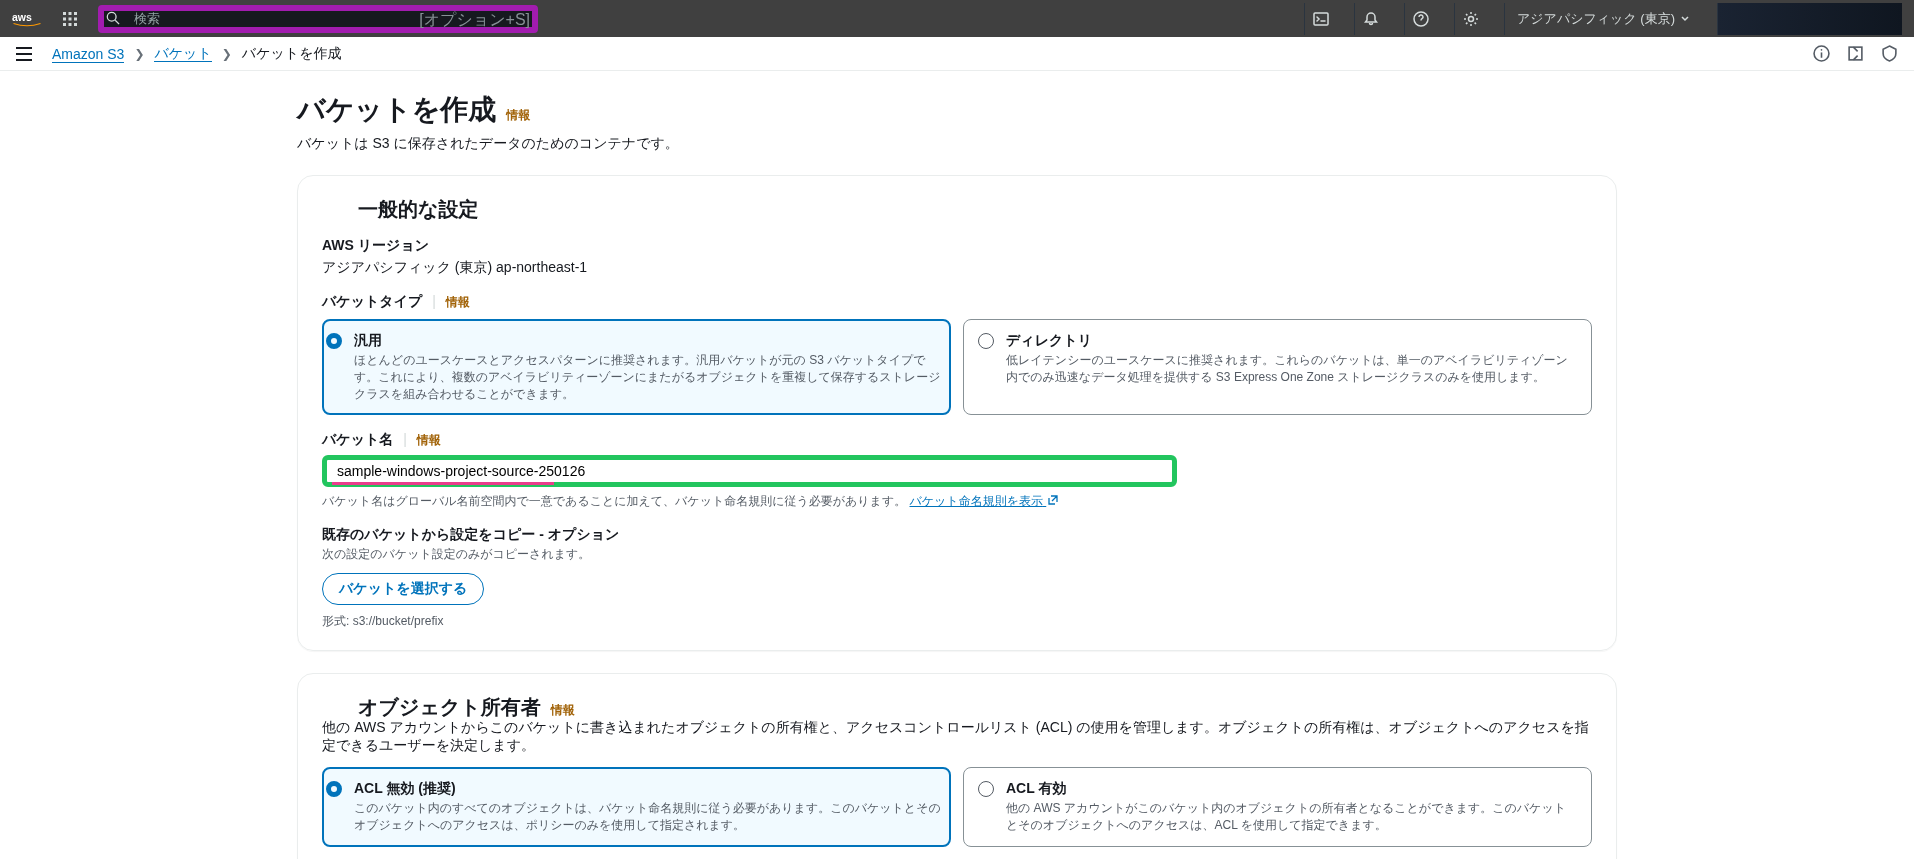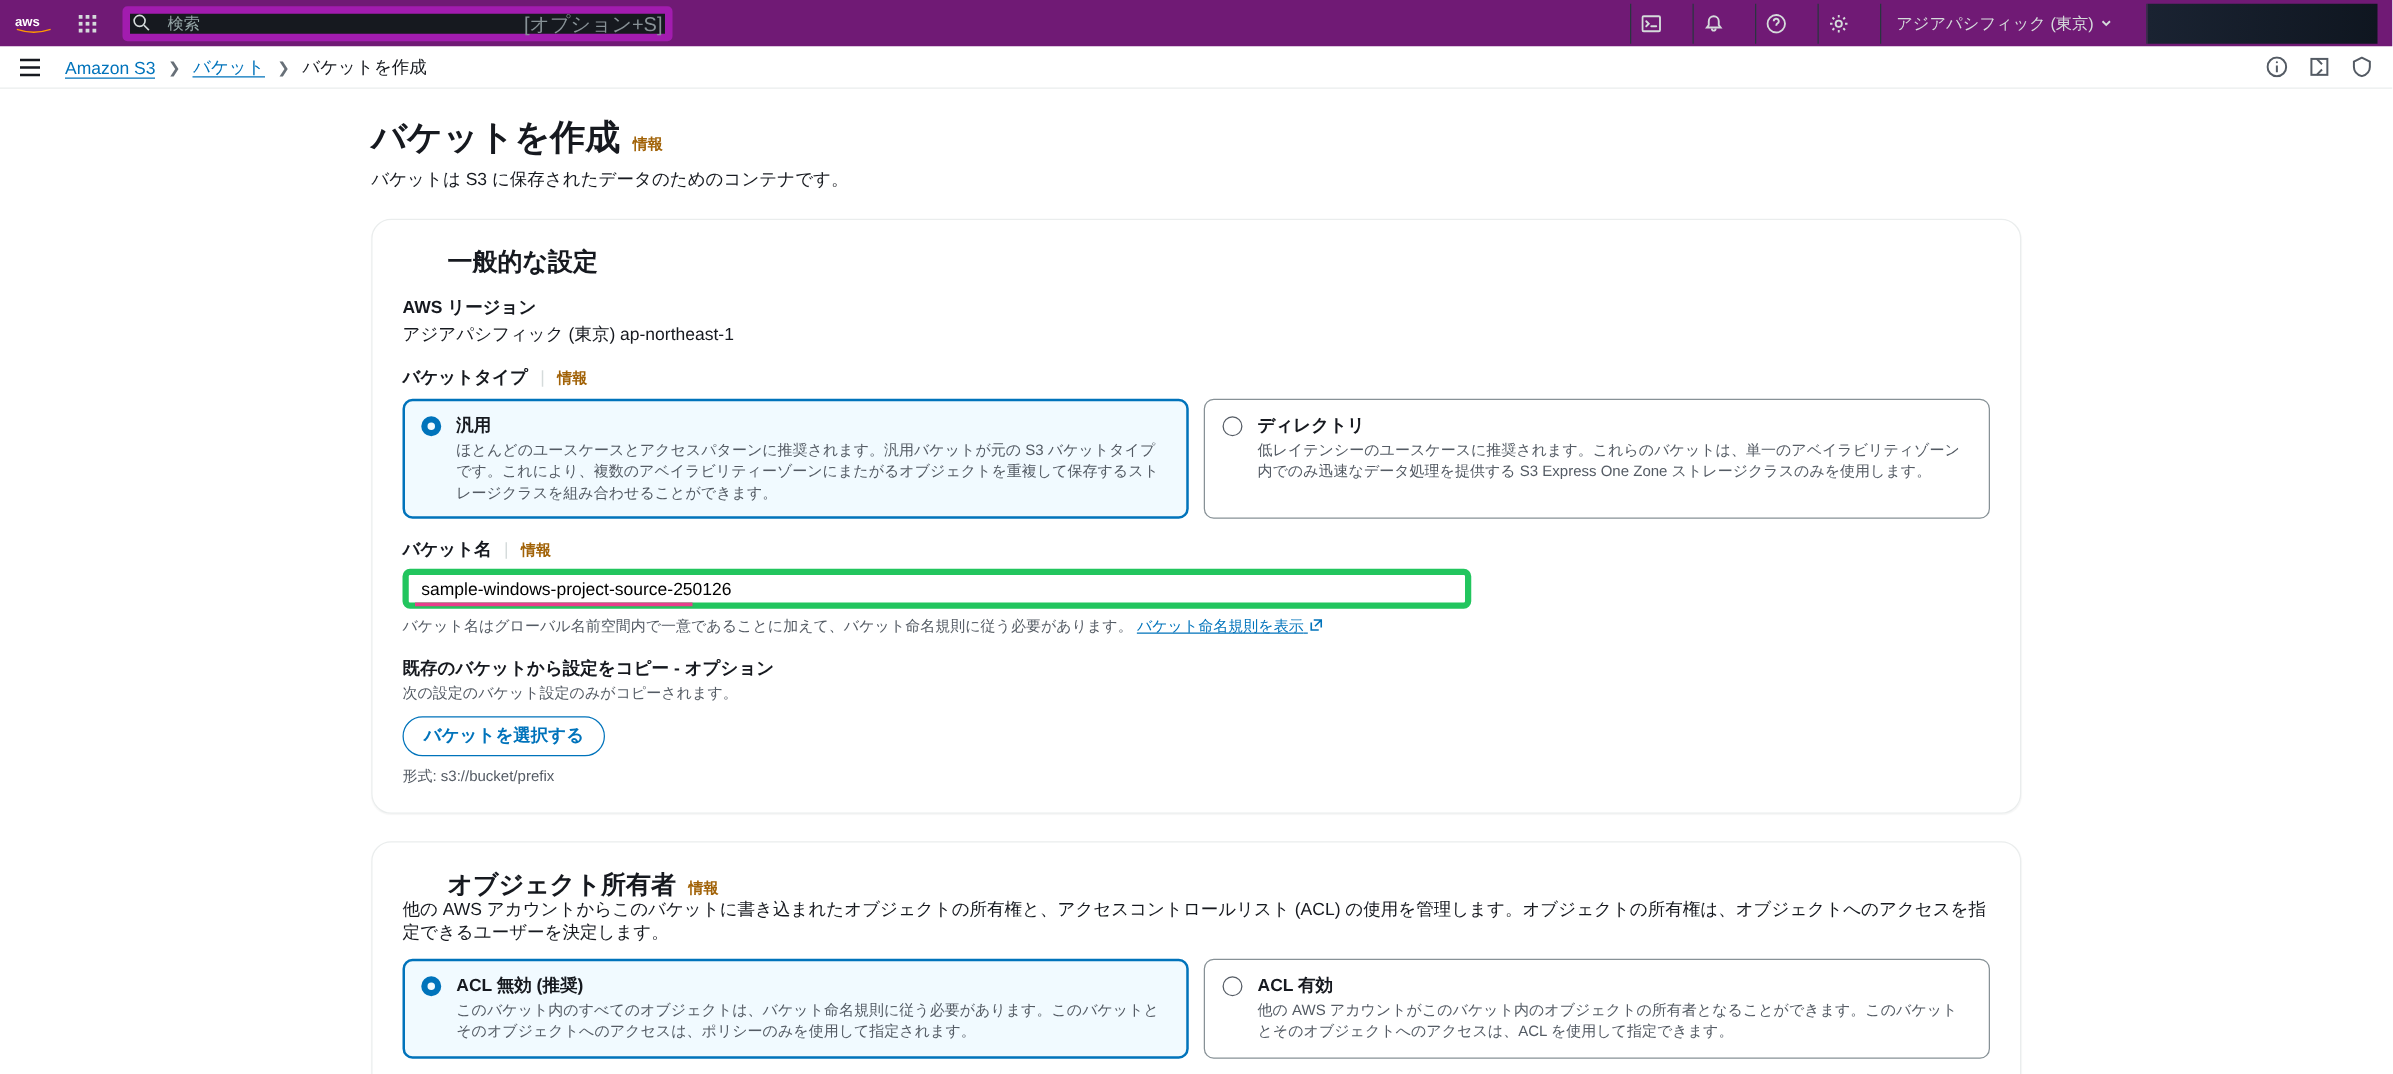--- a/index.html
+++ b/index.html
@@ -1,19 +1,19 @@
 <!DOCTYPE html>
 <html><head>
 <meta charset="utf-8">
 <style>
 * { margin: 0; padding: 0; box-sizing: border-box; }
 body { font-family: "Amazon Ember", "Helvetica Neue", Arial, sans-serif; font-size: 14px; color: #16191f; background: #fff; }
 
 
-.topnav { background: #701a75; height: 37px; display: flex; align-items: center; padding: 0 12px; color: #d5dbdb; }
+.topnav { background: #404040; height: 37px; display: flex; align-items: center; padding: 0 12px; color: #d5dbdb; }
 .aws-logo { color: #fff; font-weight: 700; font-size: 16px; margin-right: 8px; display: flex; align-items: center; }
 .aws-logo svg { width: 30px; height: 18px; }
 .apps-icon { width: 32px; height: 32px; display: flex; align-items: center; justify-content: center; margin: 0 4px; cursor: pointer; }
 .apps-icon svg { fill: #d5dbdb; }
 .search-wrap { position: relative; margin-left: 8px; width: 440px; }
 .search-input { width: 100%; background: #16191f; border: 6px solid #a21caf; border-radius: 4px; height: 28px; color: #d5dbdb; padding: 0 100px 0 30px; font-size: 13px; }
 .search-input::placeholder { color: #95a5a6; }
 .search-icon-sm { position: absolute; left: 8px; top: 6px; width: 14px; height: 14px; fill: #d5dbdb; }
 .search-hint { position: absolute; right: 8px; top: 5px; font-size: 16px; color: #879196; }
 .topnav-right { margin-left: auto; display: flex; align-items: center; gap: 16px; }
@@ -42,21 +42,21 @@
 .panel { border: 1px solid #eaeded; border-radius: 16px; margin-top: 22px; padding: 20px 24px; box-shadow: 0 1px 1px rgba(0,0,0,0.04); }
 .panel h2 { font-size: 20px; font-weight: 700; margin-bottom: 14px; margin-left: 36px; }
 .panel h3 { font-size: 14px; font-weight: 700; margin-bottom: 4px; }
 .field-value { font-size: 14px; margin-bottom: 16px; }
 .field-label { font-size: 14px; font-weight: 700; display: inline; }
 .field-row { margin-bottom: 6px; }
 .sep-pipe { color: #d5dbdb; margin: 0 6px; }
 
 .radio-grid { display: grid; grid-template-columns: 1fr 1fr; gap: 12px; margin: 8px 0 16px; }
 .radio-card { border: 1px solid #879196; border-radius: 8px; padding: 12px 14px; cursor: pointer; display: flex; gap: 12px; align-items: flex-start; }
-.radio-card.selected { border: 2px solid #0073bb; background: #f1faff; padding: 11px 13px; }
+.radio-card.selected { border: 2px solid #0073bb; background: #f1faff; padding: 11px 2px; }
 .radio-dot { width: 16px; height: 16px; border: 1px solid #545b64; border-radius: 50%; flex-shrink: 0; margin-top: 1px; position: relative; }
 .radio-card.selected .radio-dot { border: 5px solid #0073bb; }
 .radio-title { font-size: 14px; font-weight: 700; margin-bottom: 2px; }
 .radio-desc { font-size: 12px; color: #545b64; line-height: 1.4; }
 
 .text-input { width: 855px; max-width: 100%; height: 32px; border: 5px solid #22c55e; border-radius: 6px; padding: 0 10px; font-size: 14px; }
 .underline-mark { position: relative; display: inline-block; width: 855px; max-width: 100%; }
 .underline-mark::after { content: ""; position: absolute; left: 10px; bottom: 2px; height: 3px; width: 222px; background: #e83e8c; }
 .hint { font-size: 12px; color: #545b64; margin-top: 6px; }
 .hint a { color: #0073bb; text-decoration: underline; cursor: pointer; }

